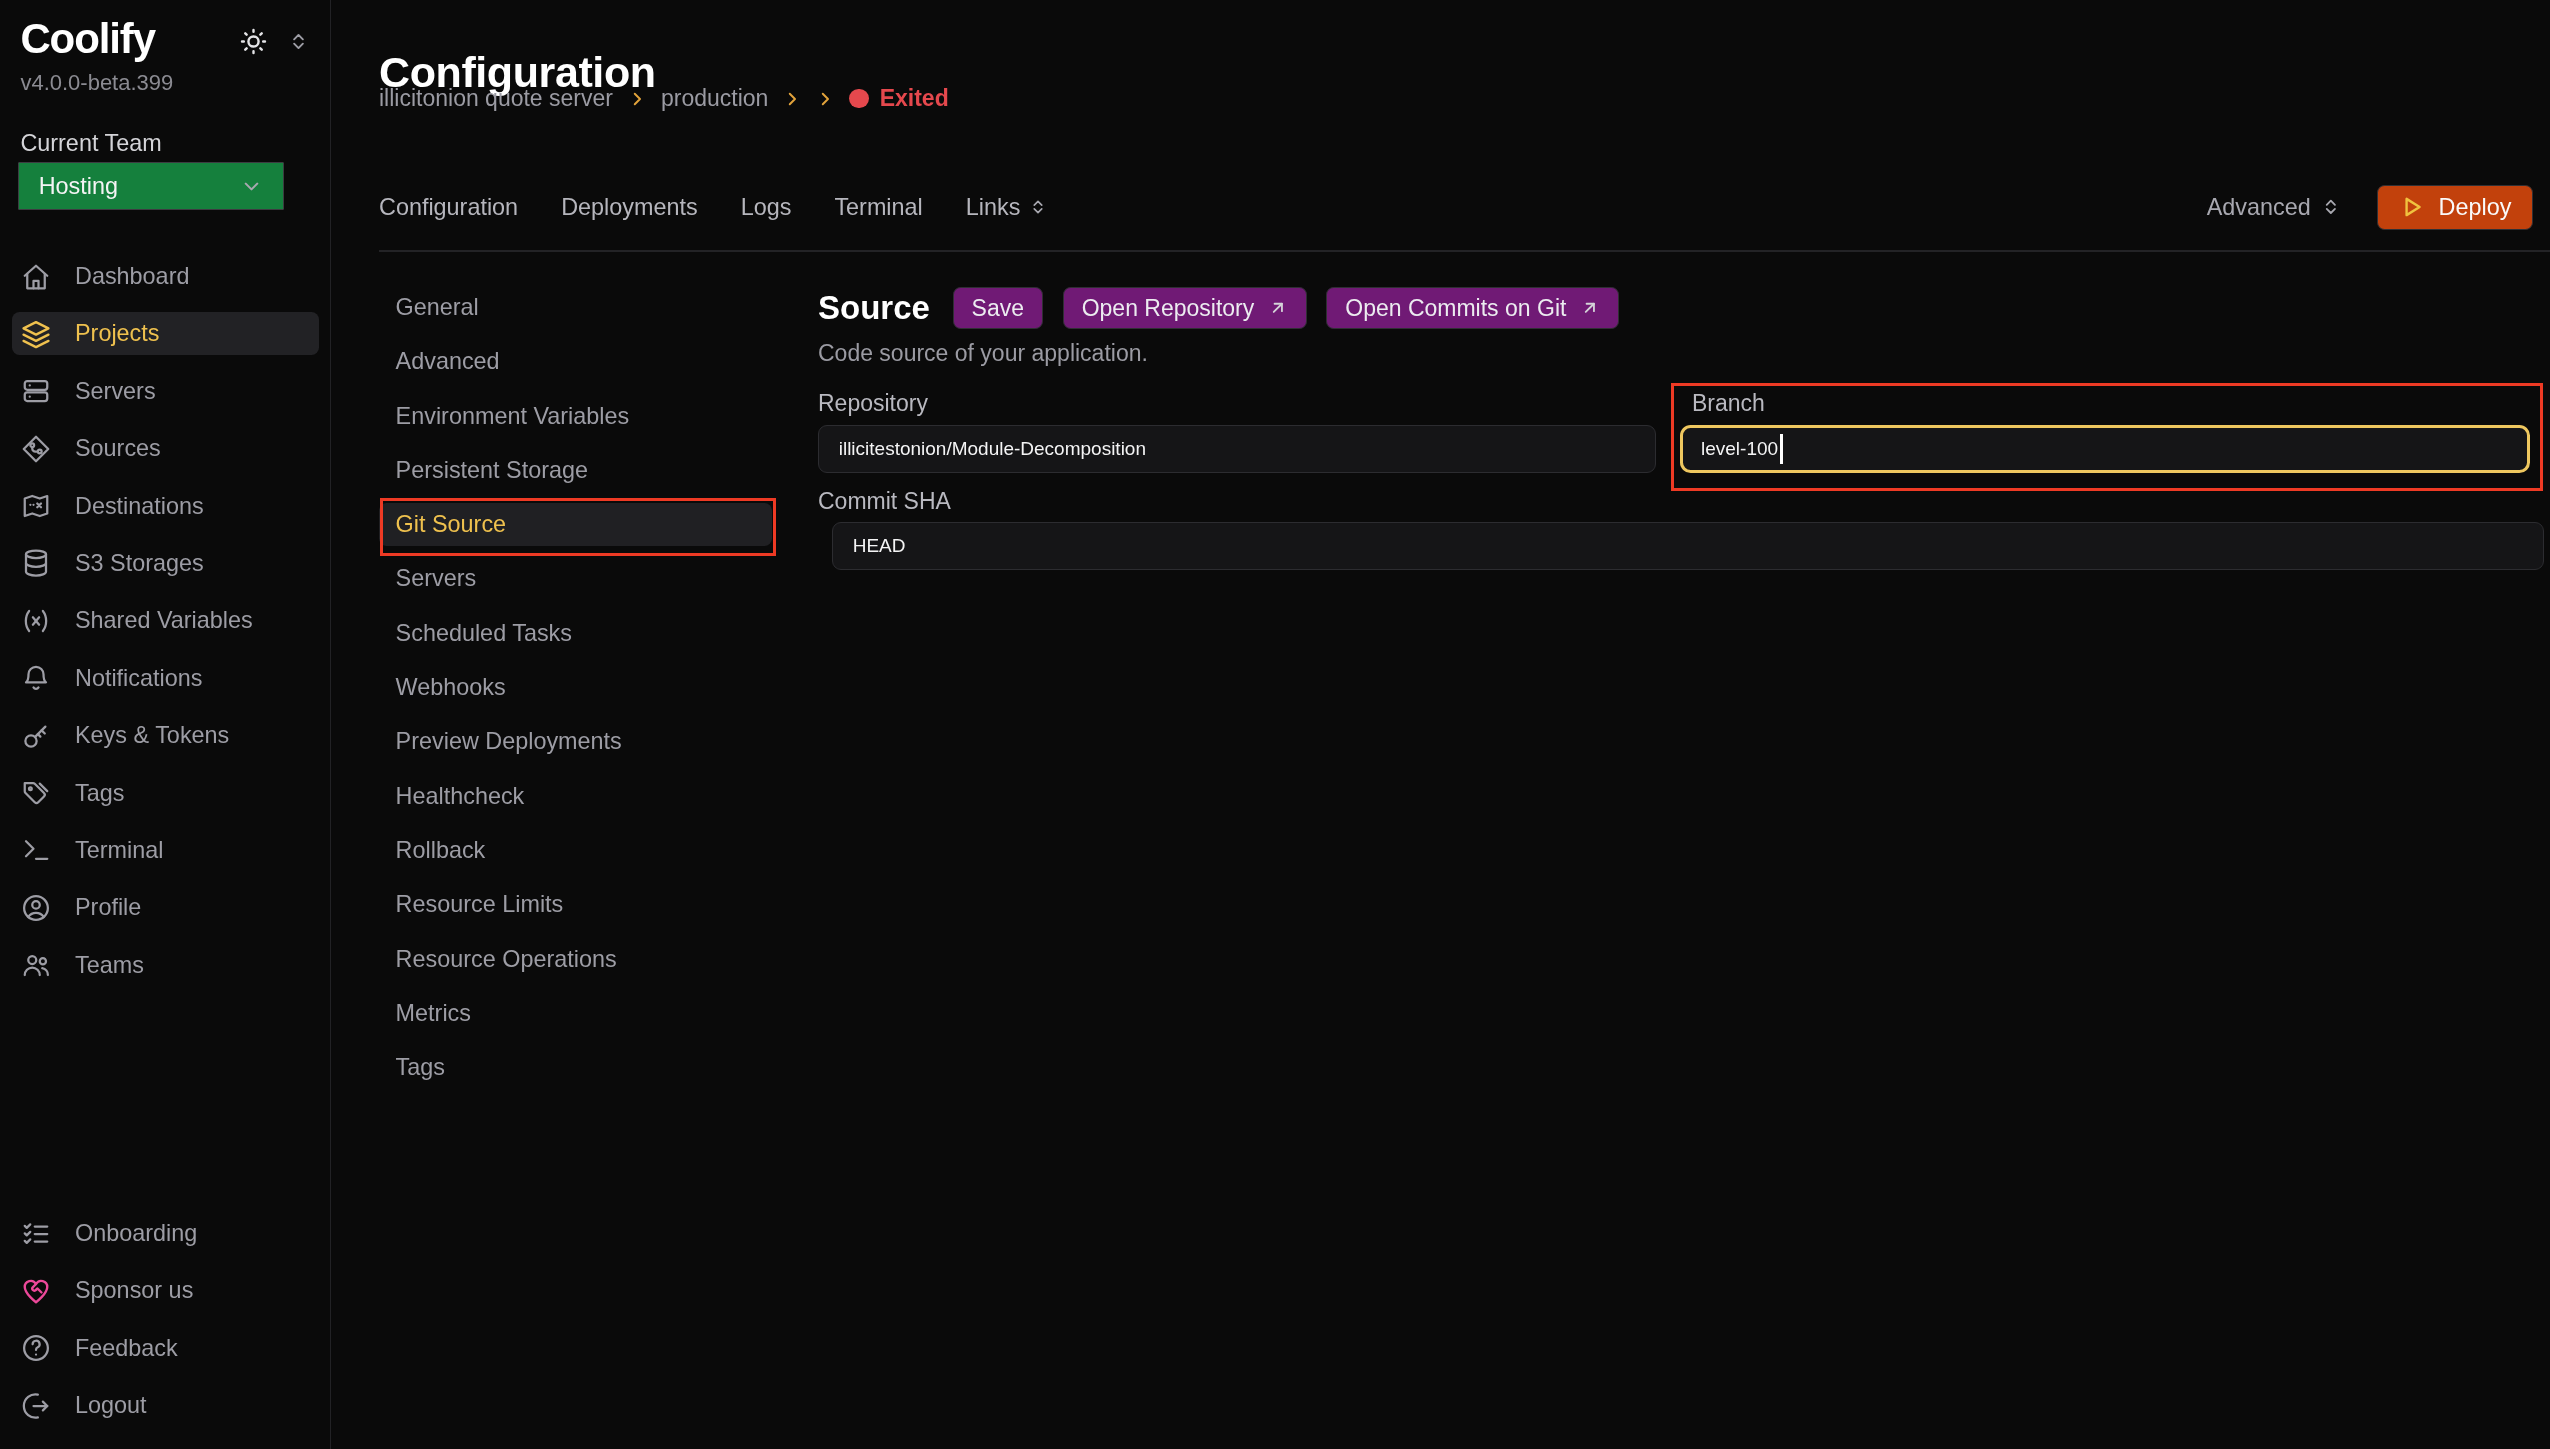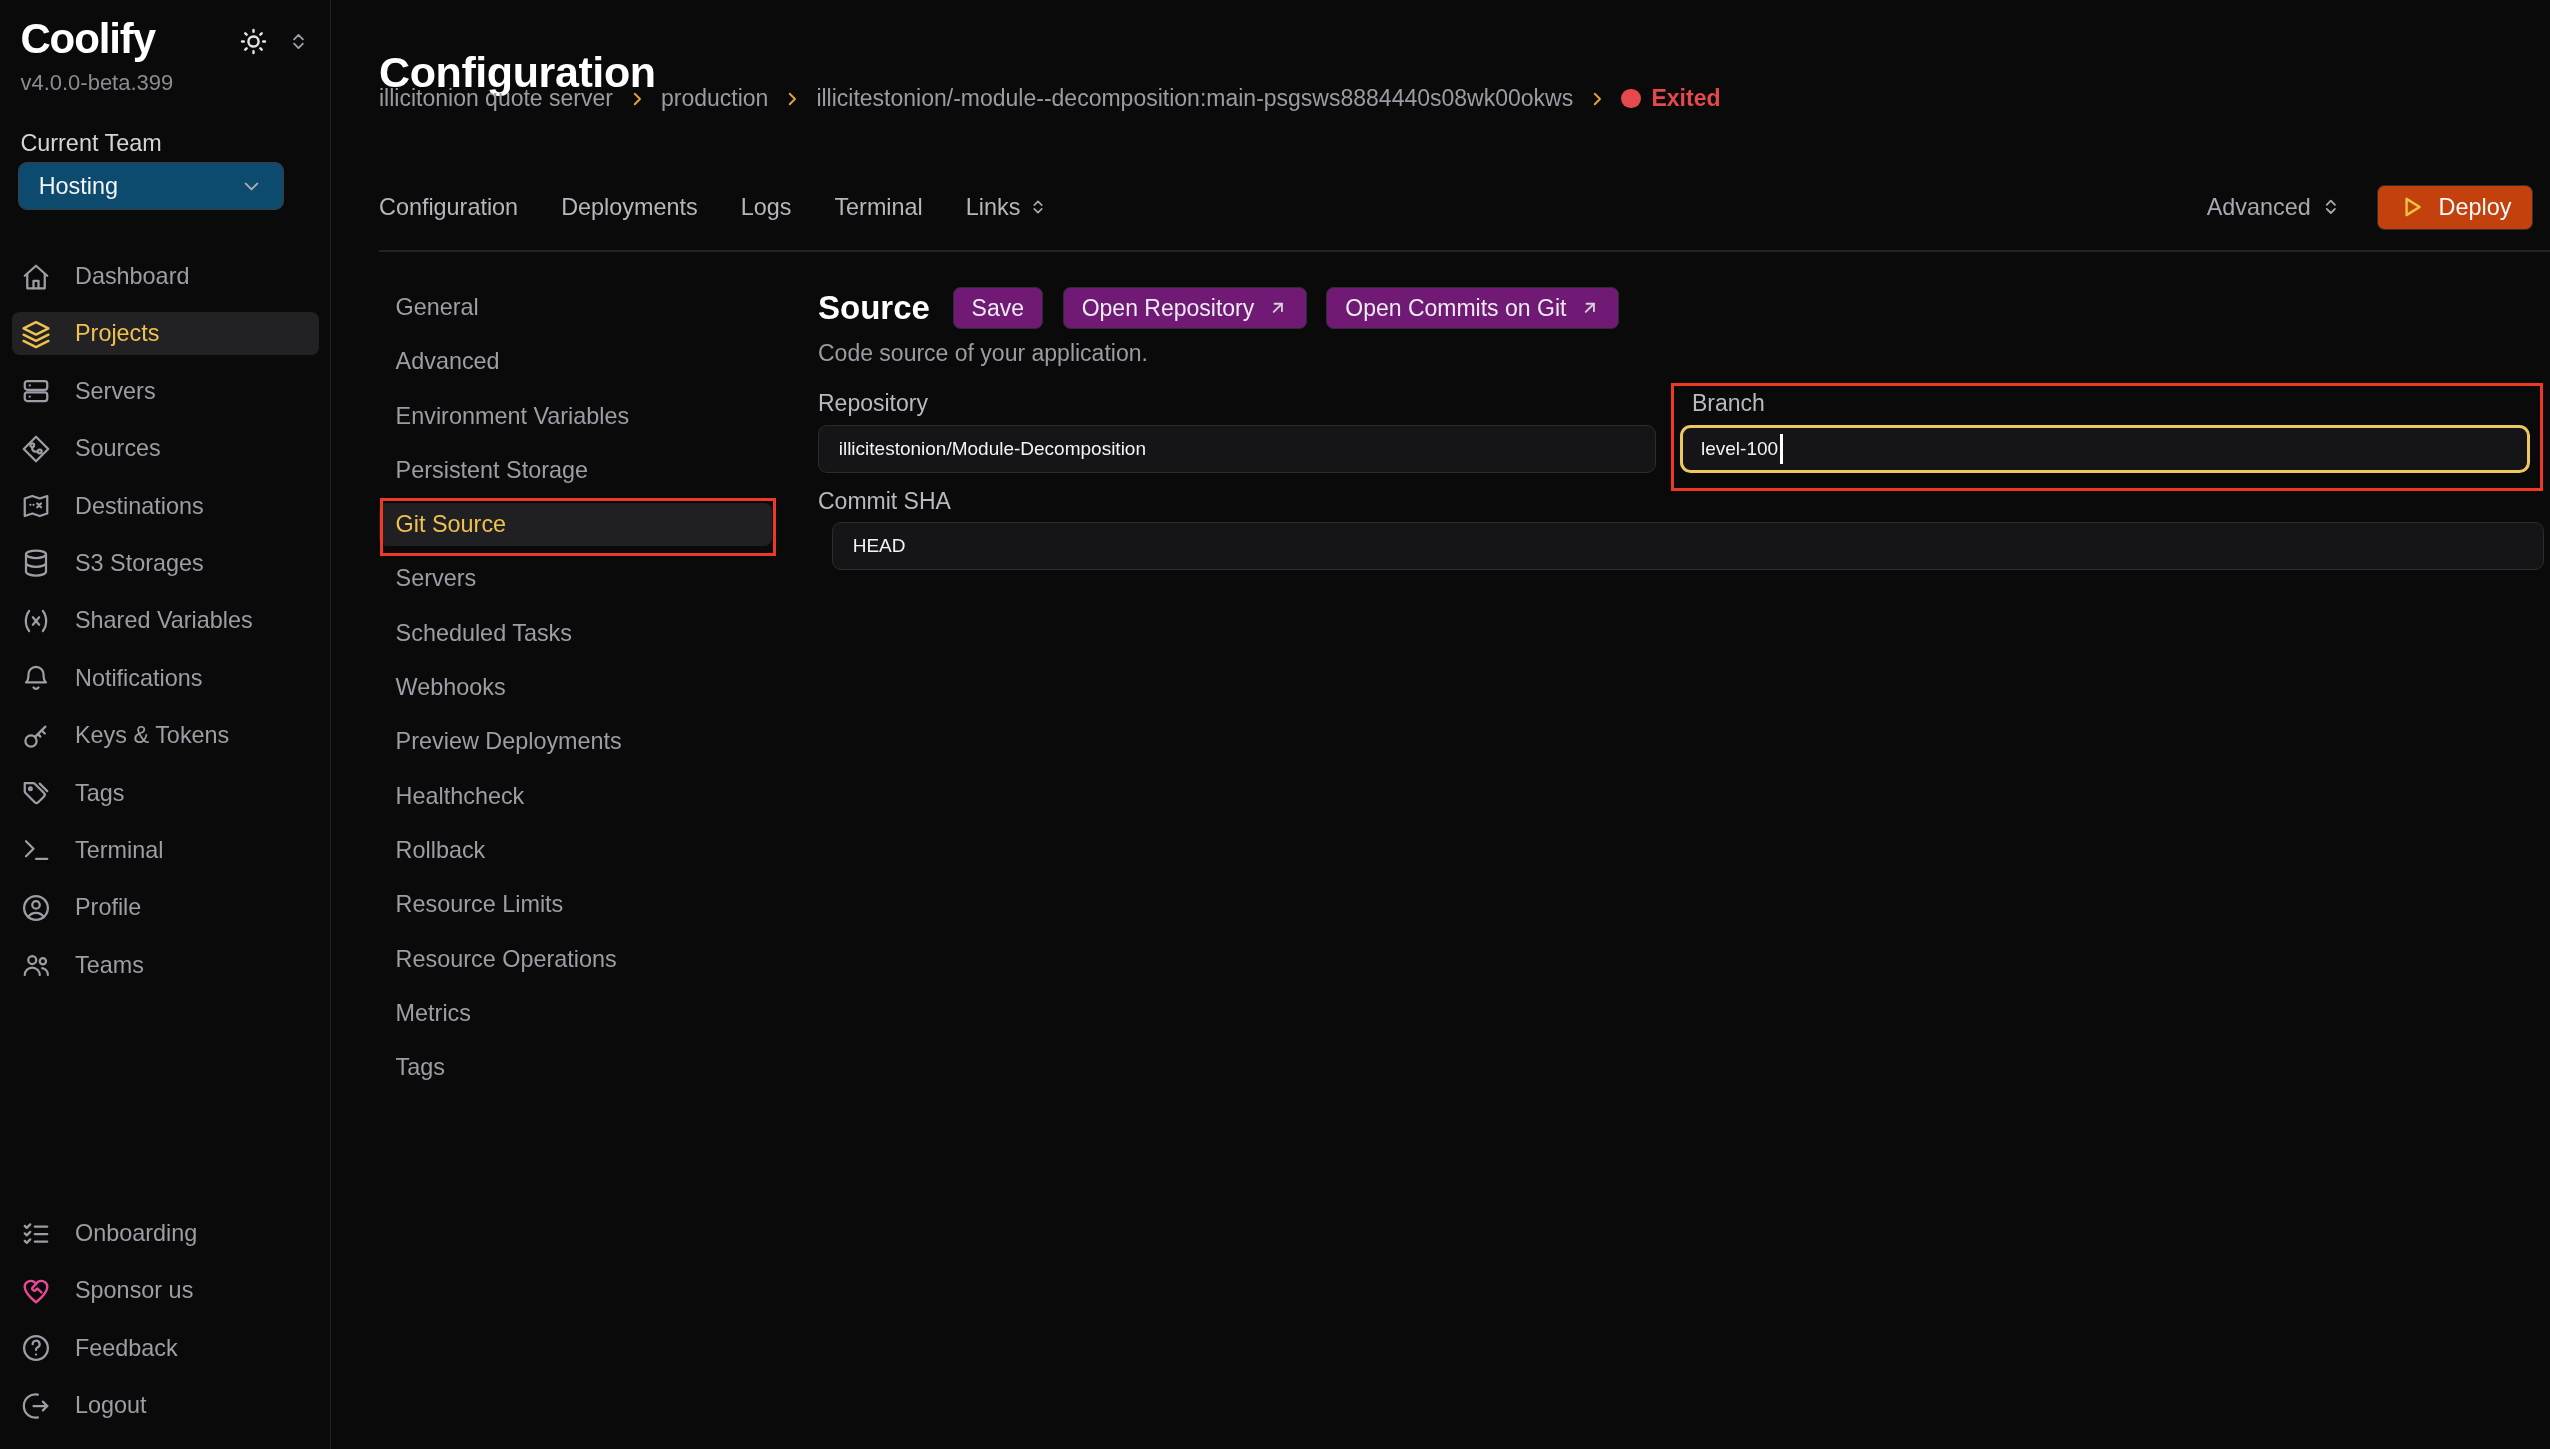--- a/index.html
+++ b/index.html
@@ -7,22 +7,22 @@
        font-family:"Liberation Sans",sans-serif;color:#ededed;}
   svg{display:block;}
 
   
   .sidebar{position:absolute;left:0;top:0;bottom:0;width:331px;border-right:1.5px solid #222225;box-sizing:border-box;}
   .logo{position:absolute;left:20.4px;top:15px;font-size:42px;font-weight:800;letter-spacing:-1.1px;color:#ffffff;}
   .theme-toggle{position:absolute;left:239px;top:27px;display:flex;align-items:center;gap:19.7px;color:#e4e4e7;}
   .theme-toggle .chev{color:#9d9da5;}
   .version{position:absolute;left:20.4px;top:70px;font-size:22px;color:#8b8b92;}
   .team-label{position:absolute;left:20.4px;top:130px;font-size:23.4px;color:#d4d4d8;}
-  .team-select{position:absolute;left:18px;top:162px;width:266px;height:48px;border:1.5px solid #3c3c41;border-radius:9px;
-       background:#0c4a6e;display:flex;align-items:center;justify-content:space-between;padding:0 19.7px;
+  .team-select{position:absolute;left:18px;top:162px;width:266px;height:48px;border:1.5px solid #3c3c41;border-radius:1px;
+       background:#15803d;display:flex;align-items:center;justify-content:space-between;padding:0 19.7px;
        font-size:23.4px;color:#f4f4f5;box-sizing:border-box;}
   .team-select .chev{color:#a8a8b0;}
   .nav{position:absolute;top:255px;left:12px;right:10.6px;}
   .nav-footer{position:absolute;top:1212px;left:12px;right:10.6px;}
   .nav-item{display:flex;align-items:center;height:43px;margin-bottom:14.4px;padding:0 9px;border-radius:7.6px;
        color:#9d9da5;font-size:23.4px;gap:24px;}
   .nav-item svg{width:30px;height:30px;flex:none;}
   .nav-item.active{background:#222225;color:#efc14e;}
   .icon-pink{color:#ec4899;}
 
@@ -297,21 +297,20 @@
         <svg width="18" height="18" viewBox="0 0 24 24" fill="none" stroke="currentColor" stroke-width="2.6" stroke-linecap="round" stroke-linejoin="round">
           <path d="m9 5 7 7-7 7"></path>
         </svg>
       </span>
     <span>production</span>
     <span class="crumb-sep">
         <svg width="18" height="18" viewBox="0 0 24 24" fill="none" stroke="currentColor" stroke-width="2.6" stroke-linecap="round" stroke-linejoin="round">
           <path d="m9 5 7 7-7 7"></path>
         </svg>
       </span>
-    <span>illicitestonion/-module--decomposition:main-psgsws8884440s08wk00okws</span>
     <span class="crumb-sep">
         <svg width="18" height="18" viewBox="0 0 24 24" fill="none" stroke="currentColor" stroke-width="2.6" stroke-linecap="round" stroke-linejoin="round">
           <path d="m9 5 7 7-7 7"></path>
         </svg>
       </span>
     <span class="status">
       <span class="status-dot"></span>
       <span class="status-text">Exited</span>
     </span>
   </div>

